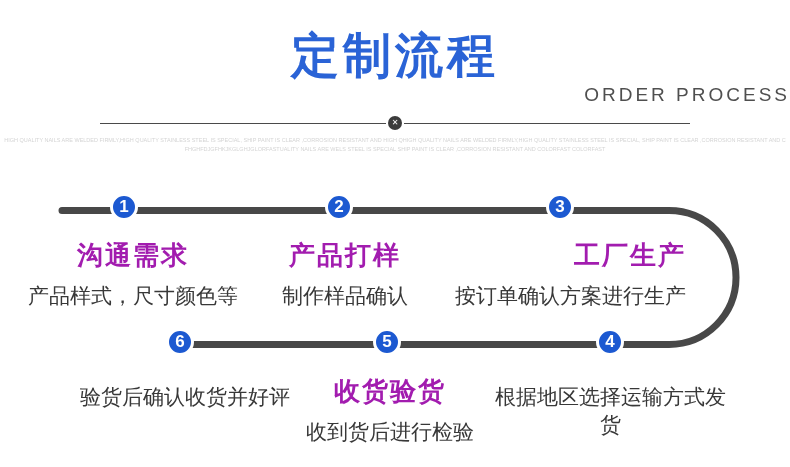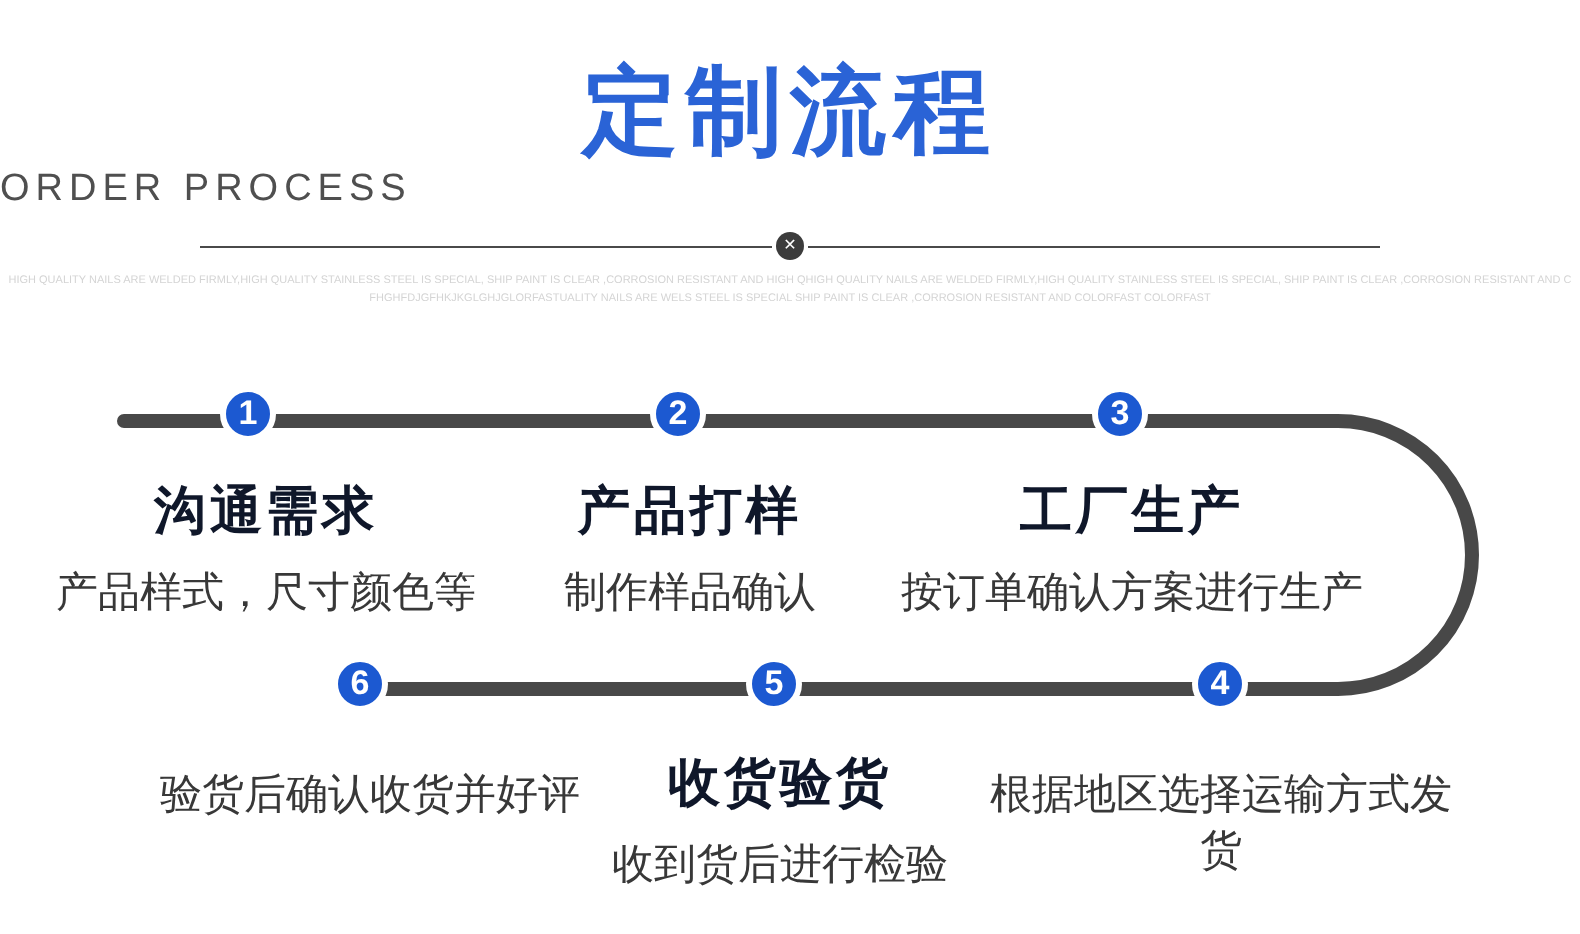--- a/index.html
+++ b/index.html
@@ -20,21 +20,21 @@
     top: 24px; left: 0; width: 100%;
     text-align: center;
     font-size: 48px;
     font-weight: 900;
     letter-spacing: 4px;
     color: #2a63d6;
   }
   .sub-title {
     position: absolute;
     top: 84px; left: 0; width: 100%;
-    text-align: left;
+    text-align: right;
     font-size: 19px;
     font-weight: 400;
     letter-spacing: 3px;
     color: #4f4f4f;
   }
   .divider {
     position: absolute;
     top: 115px; left: 100px; width: 590px; height: 16px;
     display: flex; align-items: center;
   }
@@ -106,31 +106,31 @@
   .c4 { left: 596px; top: 328px; }
   .c5 { left: 373px; top: 328px; }
   .c6 { left: 166px; top: 328px; }
 
   
   .step { position: absolute; text-align: center; }
   .step-title {
     font-size: 26px;
     font-weight: 700;
     letter-spacing: 2px;
-    color: #0f172a;
+    color: #a21caf;
   }
   .step-desc {
     margin-top: 9px;
     font-size: 21px;
     font-weight: 400;
     color: #383838;
   }
   .s1 { left: 13px;  top: 238px; width: 240px; }
   .s2 { left: 230px; top: 238px; width: 230px; }
-  .s3 { left: 446px; top: 238px; width: 240px; }
+  .s3 { left: 446px; top: 238px; width: 240px; text-align: right; }
   .s4 { left: 488px; top: 374px; width: 245px; }
   .s5 { left: 280px; top: 374px; width: 220px; }
   .s6 { left: 70px;  top: 374px; width: 230px; }
 </style>
 </head>
 <body>
 
 <div class="page">
 
   <div class="main-title">定制流程</div>

